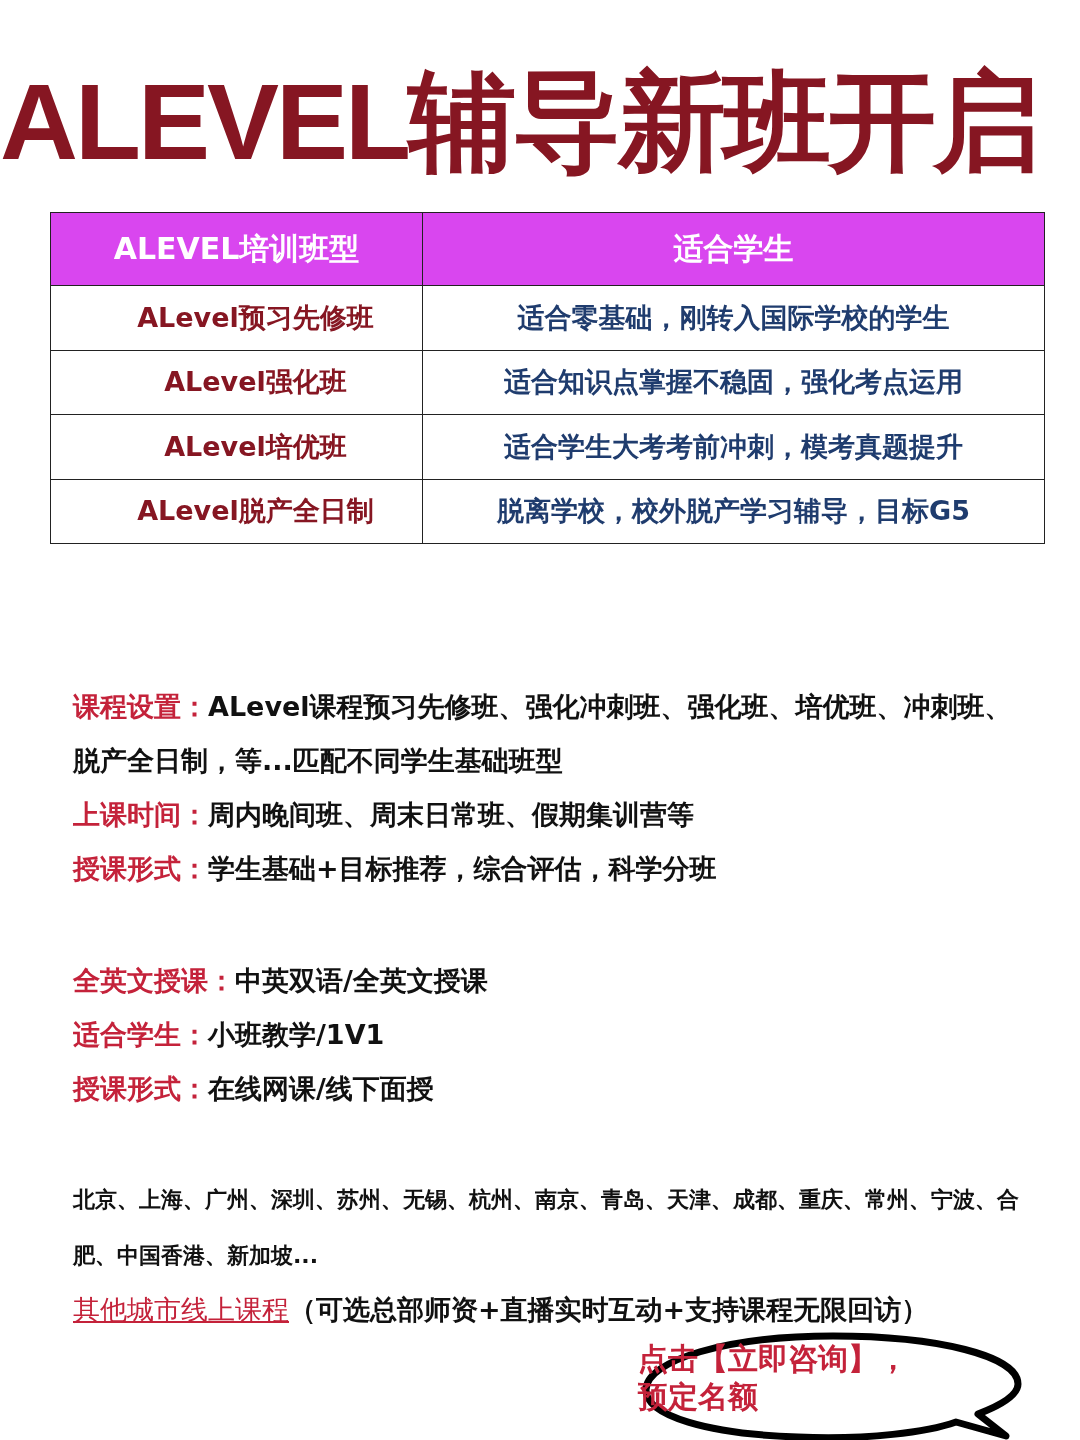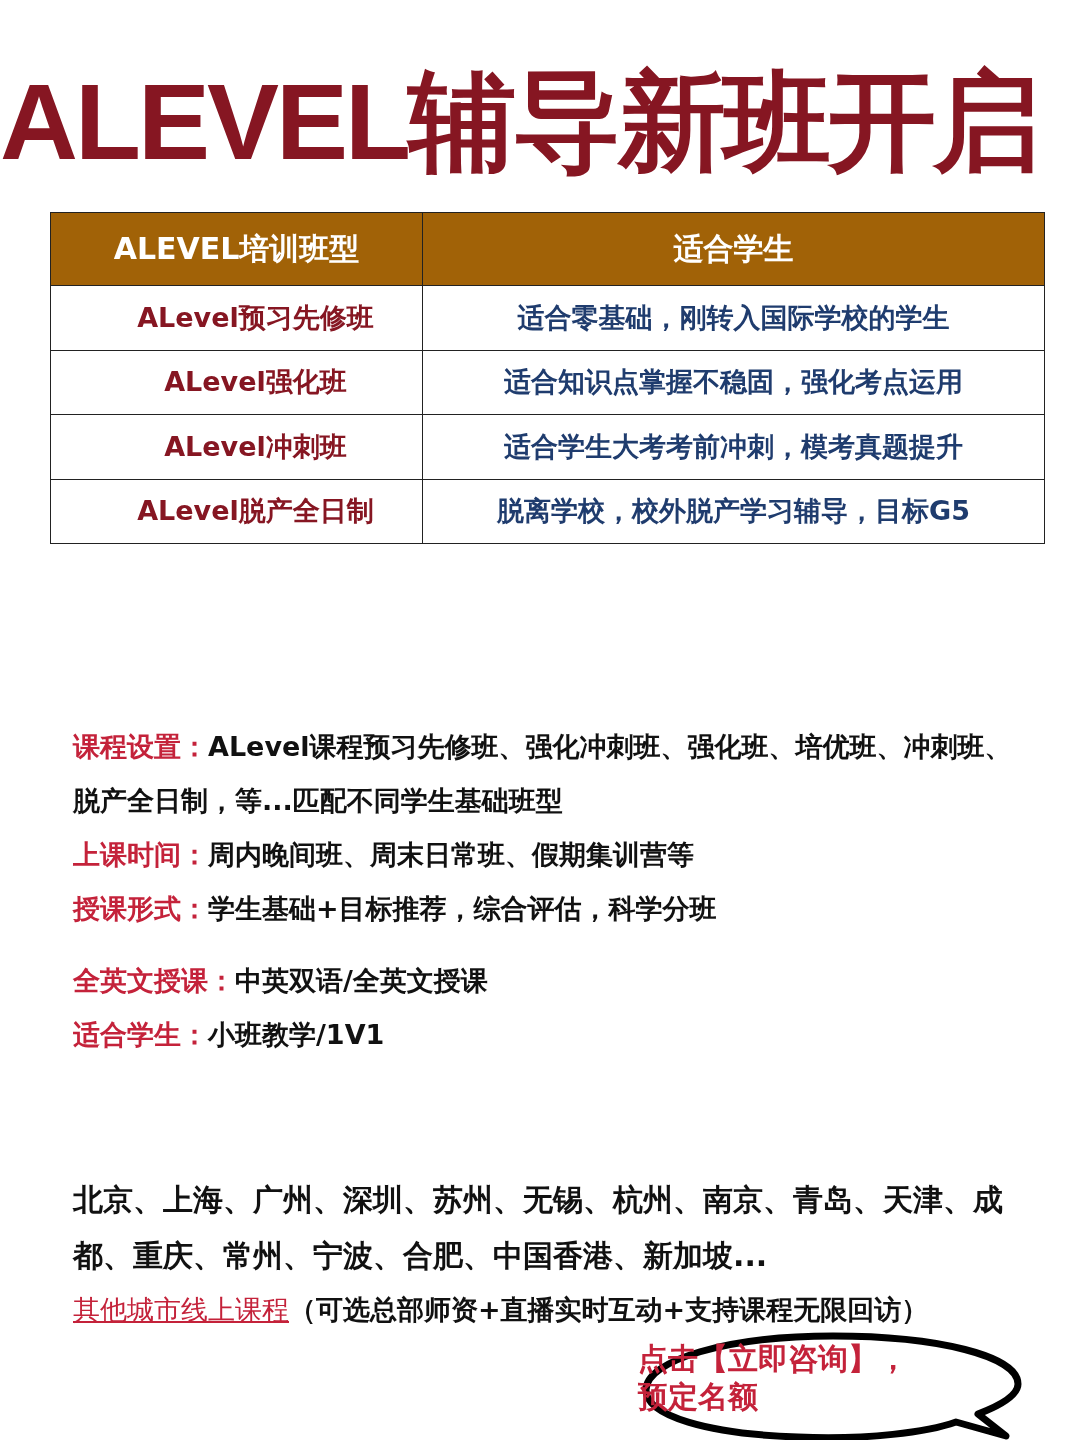--- a/index.html
+++ b/index.html
@@ -15,33 +15,33 @@
 
   table.classes {
     position: absolute; left: 50px; top: 212px; width: 994px;
     border-collapse: collapse; table-layout: fixed;
   }
   table.classes th, table.classes td {
     border: 1.5px solid #222; text-align: center; vertical-align: middle;
     font-weight: bold; white-space: nowrap; overflow: hidden;
   }
   table.classes th {
-    background: #a16207; color: #ffffff; height: 73px; font-size: 30px;
+    background: #d946ef; color: #ffffff; height: 73px; font-size: 30px;
   }
   table.classes td { height: 64.5px; font-size: 27px; }
   table.classes td.col-type { color: #861622; padding-left: 38px; }
   table.classes td.col-fit { color: #1f3c6e; }
   col.c1 { width: 372px; } col.c2 { width: 622px; }
 
   .info {
     position: absolute; left: 73px; width: 960px;
     font-size: 27px; font-weight: bold; color: #111; line-height: 54px;
   }
   .info .lbl { color: #c4223a; }
-  .cities { position: absolute; left: 73px; top: 1172px; width: 960px; font-size: 30px; font-weight: bold; color: #111; line-height: 56px; }
+  .cities { position: absolute; left: 73px; top: 1172px; width: 960px; font-size: 22px; font-weight: bold; color: #111; line-height: 56px; }
   .online { position: absolute; left: 73px; top: 1284px; width: 980px; font-size: 27px; font-weight: bold; color: #111; line-height: 52px; white-space: nowrap; }
   .online .link { color: #c4223a; font-weight: normal; text-decoration: underline; cursor: pointer; }
 
   .bubble { position: absolute; left: 638px; top: 1330px; width: 390px; height: 110px; cursor: pointer; }
   .bubble svg { position: absolute; left: 0; top: 0; }
   .bubble .txt {
     position: absolute; left: 0; top: 10px; width: 380px; text-align: left;
     color: #c4223a; font-weight: bold; font-size: 30px; line-height: 38px;
   }
 </style>
@@ -64,48 +64,51 @@
   <tbody>
     <tr>
       <td class="col-type">ALevel预习先修班</td>
       <td class="col-fit">适合零基础，刚转入国际学校的学生</td>
     </tr>
     <tr>
       <td class="col-type">ALevel强化班</td>
       <td class="col-fit">适合知识点掌握不稳固，强化考点运用</td>
     </tr>
     <tr>
-      <td class="col-type">ALevel冲刺班</td>
+      <td class="col-type">ALevel培优班</td>
       <td class="col-fit">适合学生大考考前冲刺，模考真题提升</td>
     </tr>
     <tr>
       <td class="col-type">ALevel脱产全日制</td>
       <td class="col-fit">脱离学校，校外脱产学习辅导，目标G5</td>
     </tr>
   </tbody>
 </table>
 
-<div class="info" style="top:720px;">
+<div class="info" style="top:680px;">
   <div>
     <span class="lbl">课程设置：</span><span>ALevel课程预习先修班、强化冲刺班、强化班、培优班、冲刺班、脱产全日制，等...匹配不同学生基础班型</span>
   </div>
   <div>
     <span class="lbl">上课时间：</span><span>周内晚间班、周末日常班、假期集训营等</span>
   </div>
   <div>
     <span class="lbl">授课形式：</span><span>学生基础+目标推荐，综合评估，科学分班</span>
   </div>
 </div>
 
 <div class="info" style="top:954px;">
   <div>
     <span class="lbl">全英文授课：</span><span>中英双语/全英文授课</span>
   </div>
   <div>
     <span class="lbl">适合学生：</span><span>小班教学/1V1</span>
+  </div>
+  <div>
+    <span class="lbl">授课形式：</span><span>在线网课/线下面授</span>
   </div>
 </div>
 
 <div class="cities">北京、上海、广州、深圳、苏州、无锡、杭州、南京、青岛、天津、成都、重庆、常州、宁波、合肥、中国香港、新加坡...</div>
 
 <div class="online">
   <span class="link">其他城市线上课程</span><span>（可选总部师资+直播实时互动+支持课程无限回访）</span>
 </div>
 
 <div class="bubble">

